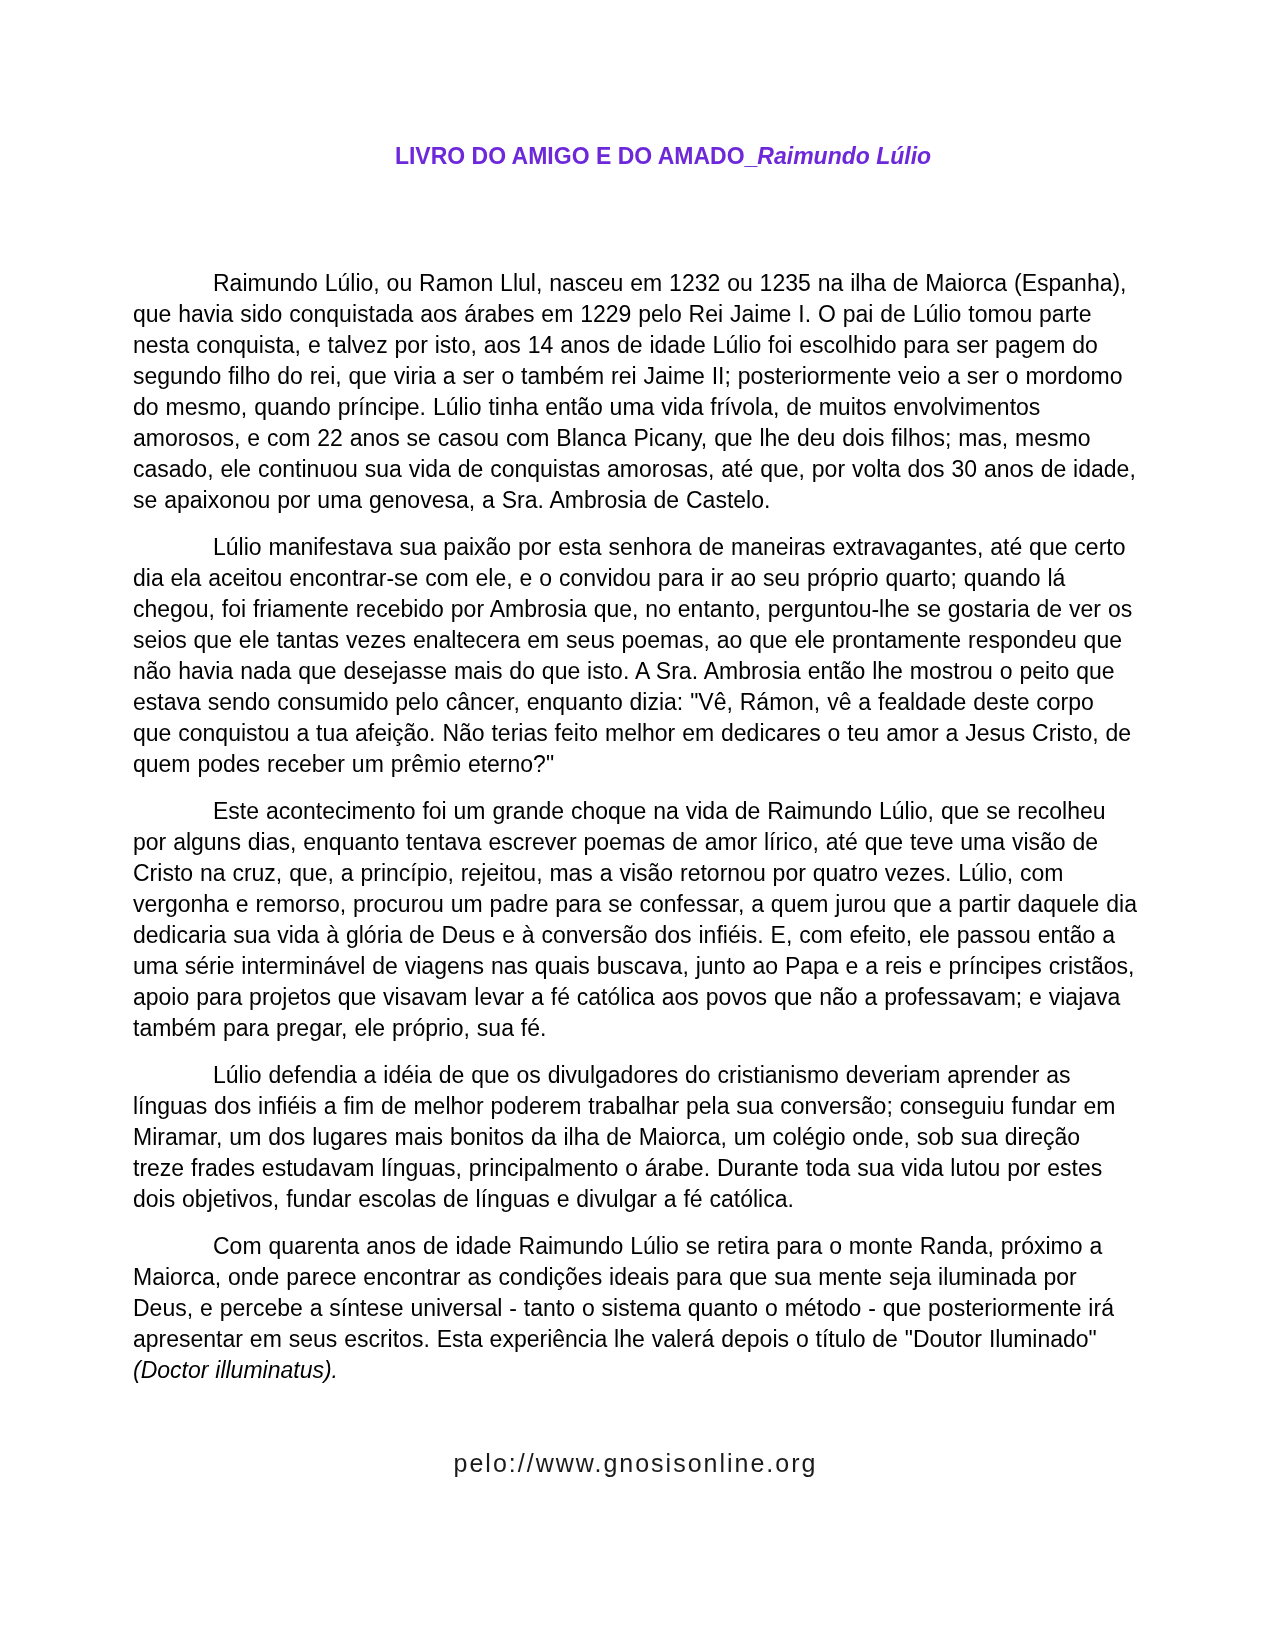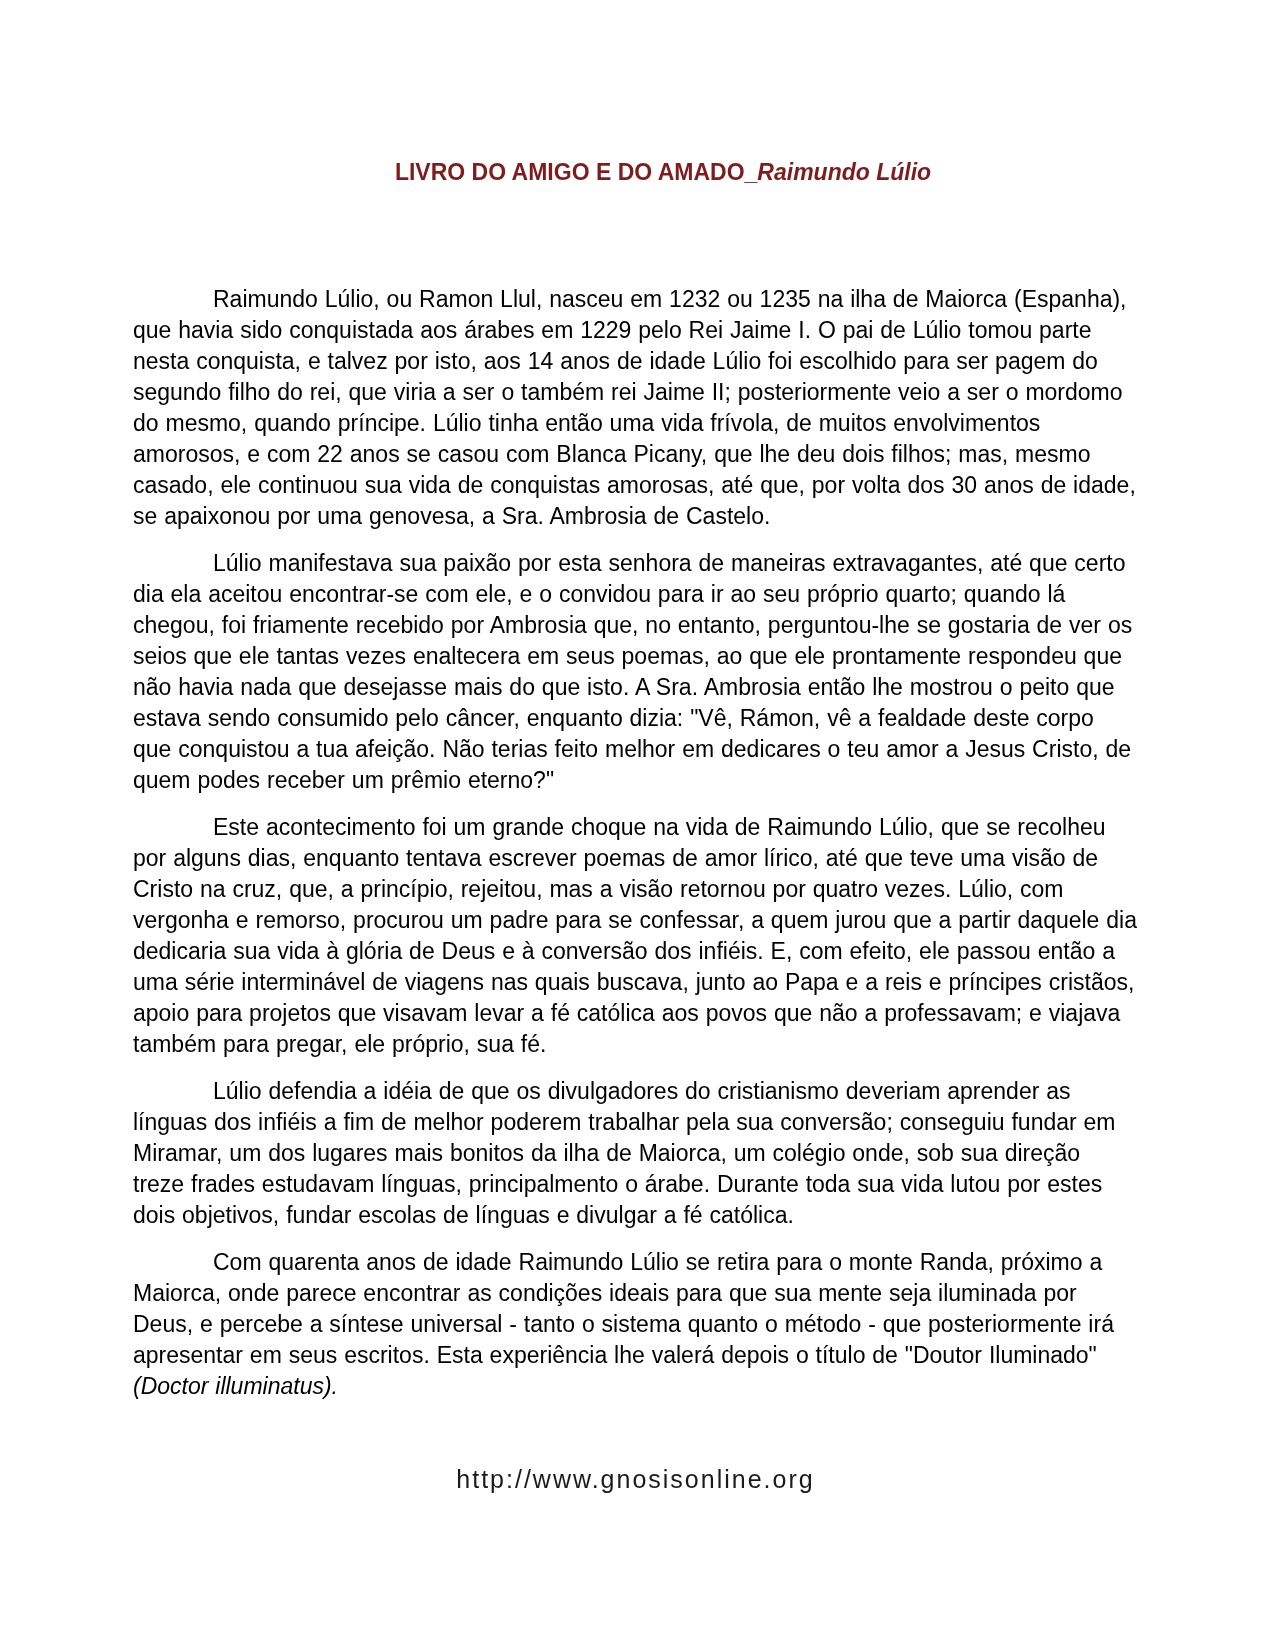--- a/index.html
+++ b/index.html
@@ -51,31 +51,31 @@
     line-height: 31px;
     margin-top: 62px;
     color: #1a1a1a;
   }
 </style>
 </head>
 <body>
 
 <div class="page">
 
-  <h1 class="doc-title" style="color: #7f1d1d; margin-top: 16px;"><span class="title-main">LIVRO DO AMIGO E DO AMADO_</span><span class="title-author">Raimundo Lúlio</span></h1>
+  <h1 class="doc-title" style="color: #6d28d9;"><span class="title-main">LIVRO DO AMIGO E DO AMADO_</span><span class="title-author">Raimundo Lúlio</span></h1>
 
   <div class="body-text">
 
     <p><span>Raimundo Lúlio, ou Ramon Llul, nasceu em 1232 ou 1235 na ilha de Maiorca (Espanha), que havia sido conquistada aos árabes em 1229 pelo Rei Jaime I. O pai de Lúlio tomou parte nesta conquista, e talvez por isto, aos 14 anos de idade Lúlio foi escolhido para ser pagem do segundo filho do rei, que viria a ser o também rei Jaime II; posteriormente veio a ser o mordomo do mesmo, quando príncipe. Lúlio tinha então uma vida frívola, de muitos envolvimentos amorosos, e com 22 anos se casou com Blanca Picany, que lhe deu dois filhos; mas, mesmo casado, ele continuou sua vida de conquistas amorosas, até que, por volta dos 30 anos de idade, se apaixonou por uma genovesa, a Sra. Ambrosia de Castelo.</span></p>
 
     <p><span>Lúlio manifestava sua paixão por esta senhora de maneiras extravagantes, até que certo dia ela aceitou encontrar-se com ele, e o convidou para ir ao seu próprio quarto; quando lá chegou, foi friamente recebido por Ambrosia que, no entanto, perguntou-lhe se gostaria de ver os seios que ele tantas vezes enaltecera em seus poemas, ao que ele prontamente respondeu que não havia nada que desejasse mais do que isto. A Sra. Ambrosia então lhe mostrou o peito que estava sendo consumido pelo câncer, enquanto dizia: "Vê, Rámon, vê a fealdade deste corpo que conquistou a tua afeição. Não terias feito melhor em dedicares o teu amor a Jesus Cristo, de quem podes receber um prêmio eterno?"</span></p>
 
     <p><span>Este acontecimento foi um grande choque na vida de Raimundo Lúlio, que se recolheu por alguns dias, enquanto tentava escrever poemas de amor lírico, até que teve uma visão de Cristo na cruz, que, a princípio, rejeitou, mas a visão retornou por quatro vezes. Lúlio, com vergonha e remorso, procurou um padre para se confessar, a quem jurou que a partir daquele dia dedicaria sua vida à glória de Deus e à conversão dos infiéis. E, com efeito, ele passou então a uma série interminável de viagens nas quais buscava, junto ao Papa e a reis e príncipes cristãos, apoio para projetos que visavam levar a fé católica aos povos que não a professavam; e viajava também para pregar, ele próprio, sua fé.</span></p>
 
     <p><span>Lúlio defendia a idéia de que os divulgadores do cristianismo deveriam aprender as línguas dos infiéis a fim de melhor poderem trabalhar pela sua conversão; conseguiu fundar em Miramar, um dos lugares mais bonitos da ilha de Maiorca, um colégio onde, sob sua direção treze frades estudavam línguas, principalmento o árabe. Durante toda sua vida lutou por estes dois objetivos, fundar escolas de línguas e divulgar a fé católica.</span></p>
 
     <p><span>Com quarenta anos de idade Raimundo Lúlio se retira para o monte Randa, próximo a Maiorca, onde parece encontrar as condições ideais para que sua mente seja iluminada por Deus, e percebe a síntese universal - tanto o sistema quanto o método - que posteriormente irá apresentar em seus escritos. Esta experiência lhe valerá depois o título de "Doutor Iluminado" </span><em>(Doctor illuminatus).</em></p>
 
   </div>
 
-  <div class="doc-footer">http://www.gnosisonline.org</div>
+  <div class="doc-footer">pelo://www.gnosisonline.org</div>
 
 </div>
 
 </body></html>

